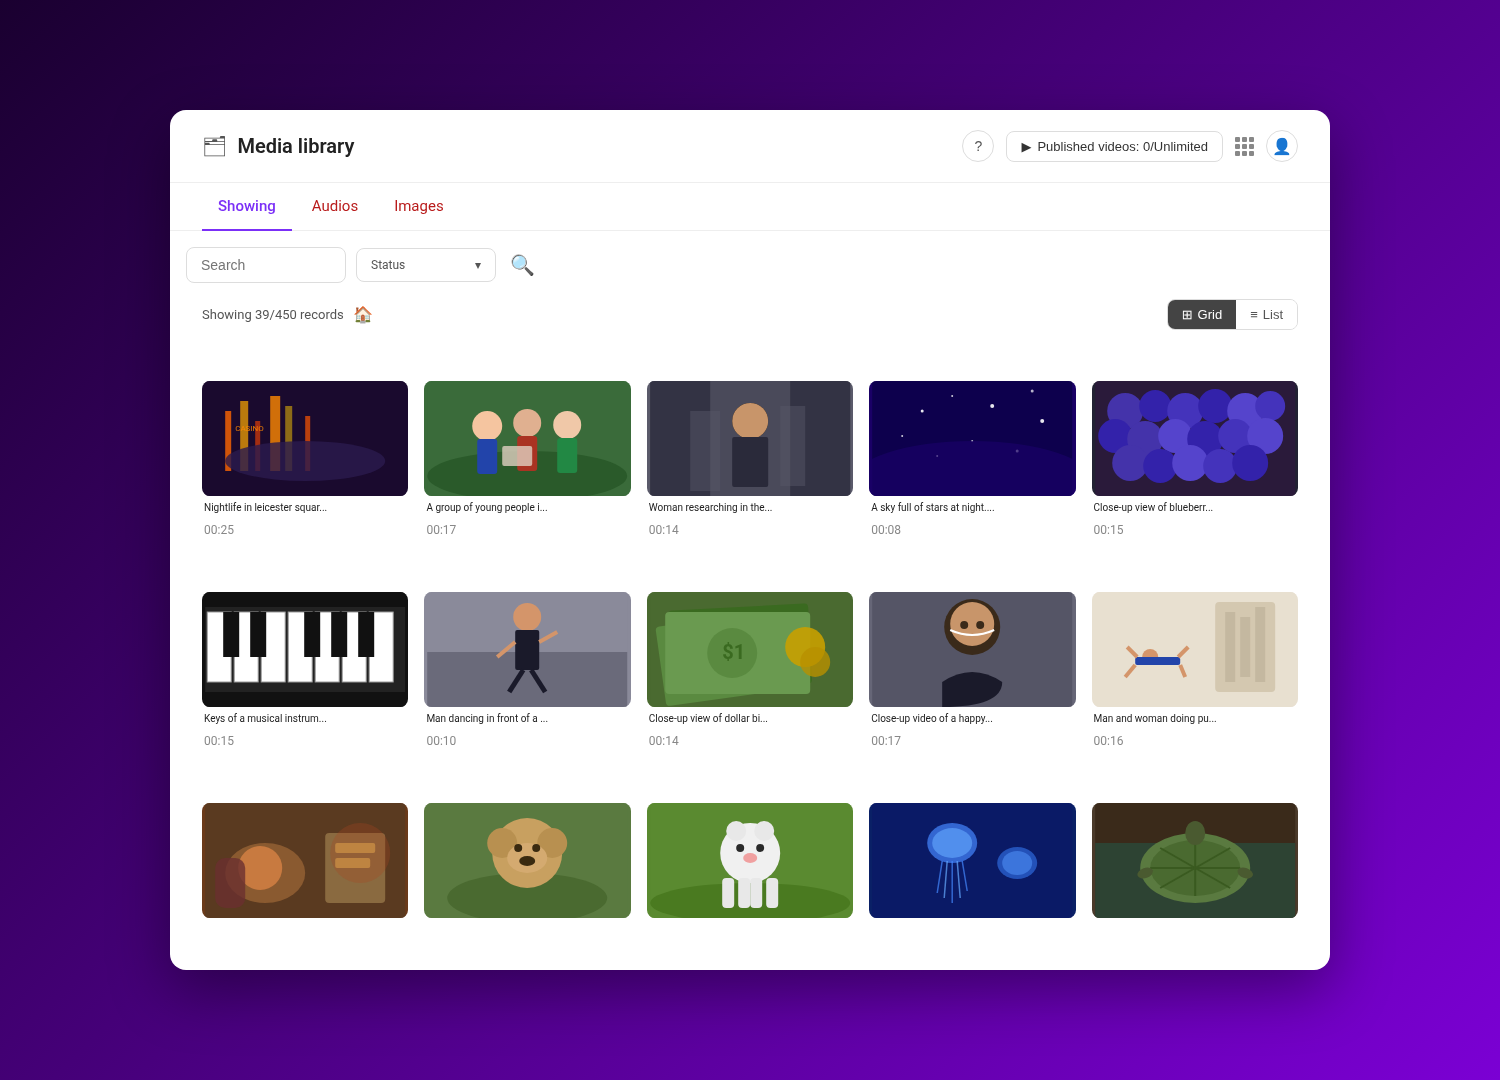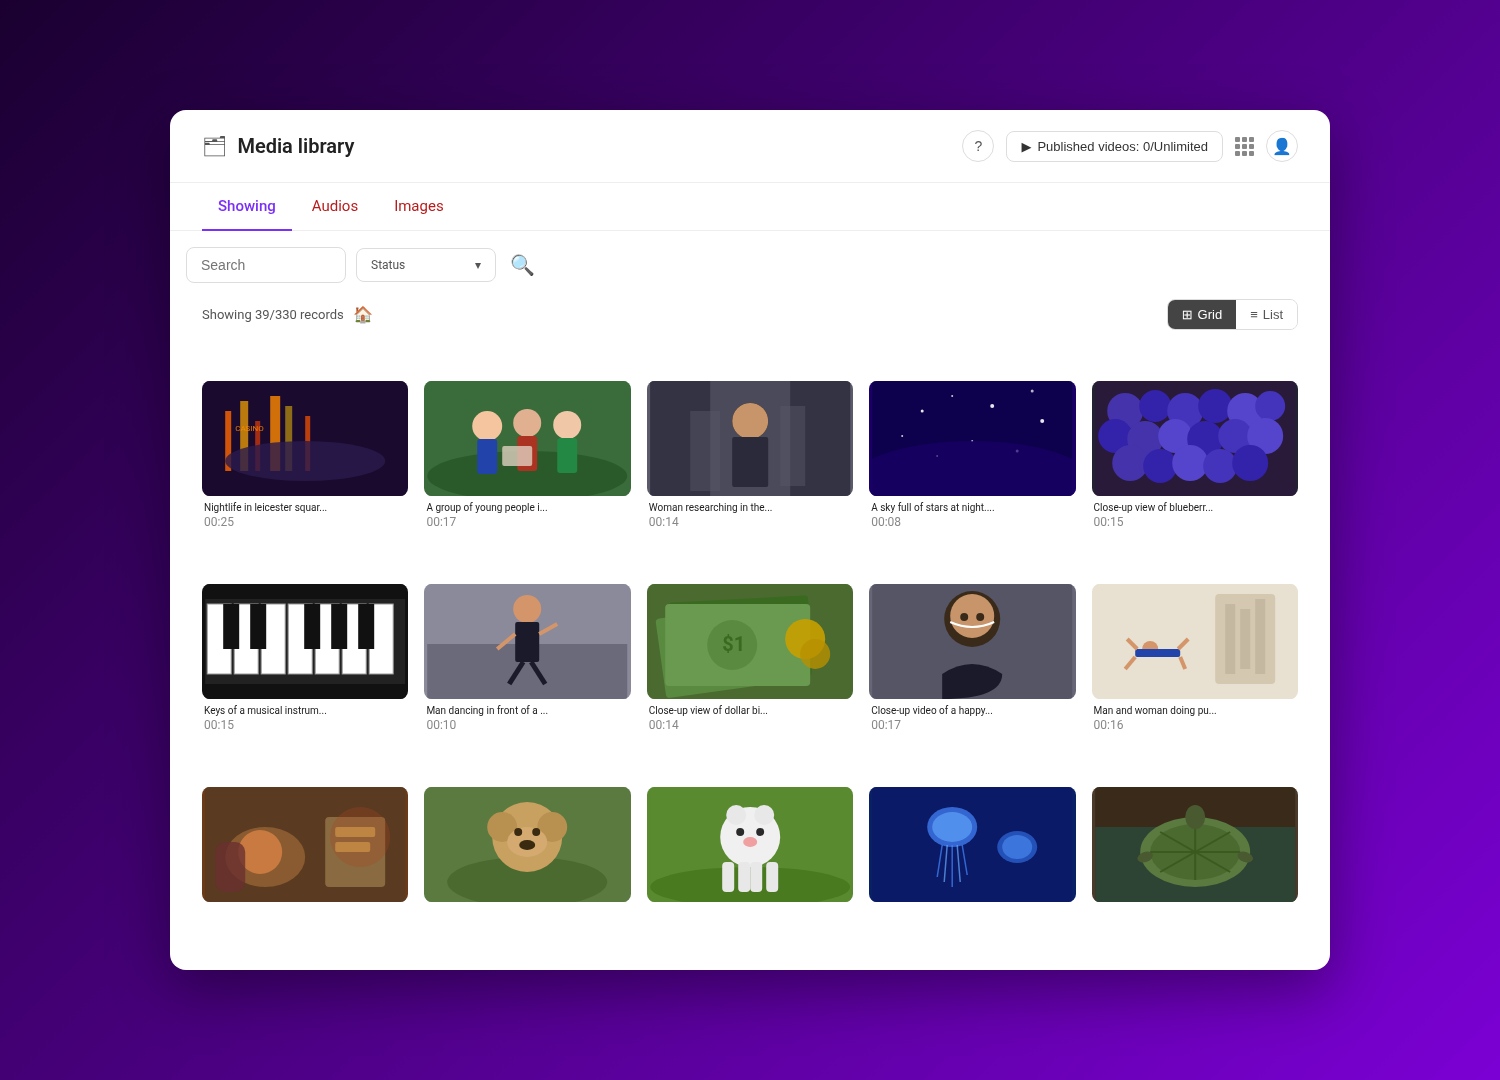--- a/index.html
+++ b/index.html
@@ -272,21 +272,21 @@
       font-size: 10px;
       color: #222;
       white-space: nowrap;
       overflow: hidden;
       text-overflow: ellipsis;
       font-weight: 400;
     }
     .video-duration {
       font-size: 12px;
       color: #888;
-      margin-top: 2px;
+      margin-top: 10px;
     }
 
     
     .thumb-nightlife {
       background: #1a0a2e;
       display: flex;
       align-items: flex-end;
       justify-content: center;
       overflow: hidden;
     }
@@ -378,21 +378,21 @@
       <span>Status</span>
       <span style="margin-left:auto">▾</span>
     </div>
     <button class="search-btn">
       <span>🔍</span>
     </button>
   </div>
 
   <div class="meta-row">
     <div class="meta-left">
-      <span class="records-text">Showing 39/330 records</span>
+      <span class="records-text">Showing 39/450 records</span>
       <span class="home-icon">🏠</span>
     </div>
     <div class="view-toggle">
       <button class="view-btn active">
         <span>⊞</span>
         <span>Grid</span>
       </button>
       <button class="view-btn">
         <span>≡</span>
         <span>List</span>

